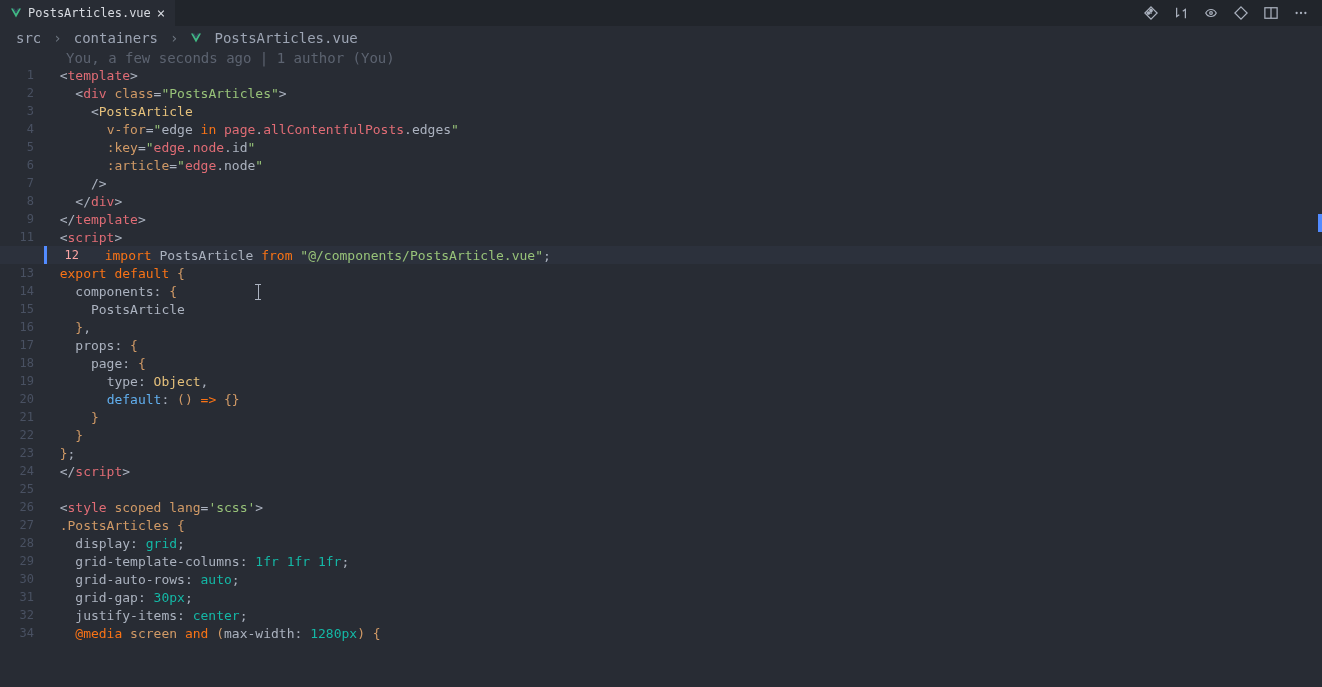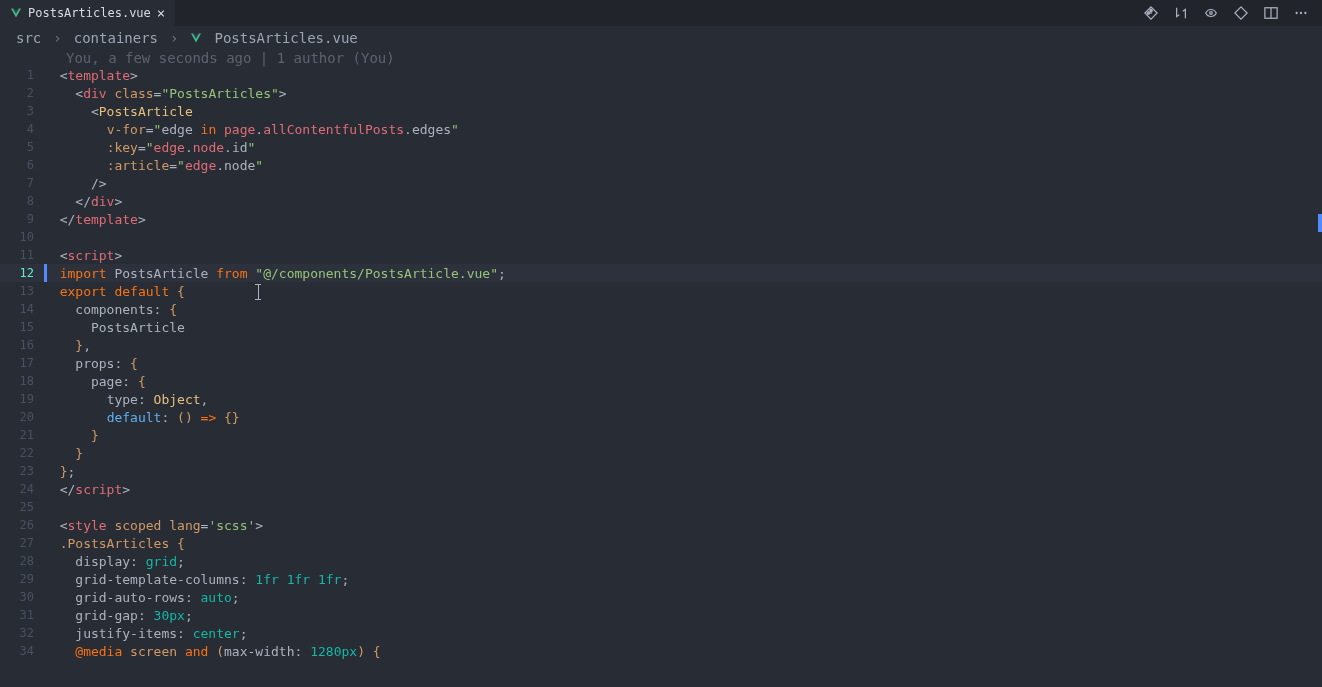--- a/index.html
+++ b/index.html
@@ -75,21 +75,21 @@
     }
     .line.active { background: #2c313c; }
     .gutter {
       width: 44px;
       text-align: right;
       padding-right: 10px;
       color: #495162;
       font-size: 12px;
       user-select: none;
     }
-    .line.active .gutter { color: #5eead4; }
+    .line.active .gutter { color: #fca5a5; margin-left: 45px; }
     .code { white-space: pre; display: flex; align-items: center; }
     .cursor-bar {
       width: 3px; height: 18px; background: #528bff;
       position: absolute;
       left: 44px;
     }
     .tk-tag { color: #e06c75; text-align: right; }
     .tk-attr { color: #d19a66; }
     .tk-str { color: #98c379; }
     .tk-kw { color: #f97316; }
@@ -230,23 +230,20 @@
       </div>
     <div class="line">
         <span class="gutter">8</span>
         <span class="code"><span>    </span><span class="tk-punct">&lt;/</span><span class="tk-tag">div</span><span class="tk-punct">&gt;</span></span>
       </div>
     <div class="line">
         <span class="gutter">9</span>
         <span class="code"><span>  </span><span class="tk-punct">&lt;/</span><span class="tk-tag">template</span><span class="tk-punct">&gt;</span></span>
       </div>
     <div class="line">
-        <span class="gutter">10</span>
-      </div>
-    <div class="line">
         <span class="gutter">11</span>
         <span class="code"><span>  </span><span class="tk-punct">&lt;</span><span class="tk-tag">script</span><span class="tk-punct">&gt;</span></span>
       </div>
     <div class="line active" style="position:relative">
         <span class="cursor-bar"></span>
         <span class="gutter">12</span>
         <span class="code"><span>  </span><span class="tk-kw">import</span><span class="tk-def"> PostsArticle </span><span class="tk-kw">from</span><span> </span><span class="tk-str">"@/components/PostsArticle.vue"</span><span class="tk-punct">;</span></span>
       </div>
     <div class="line">
         <span class="gutter">13</span>

